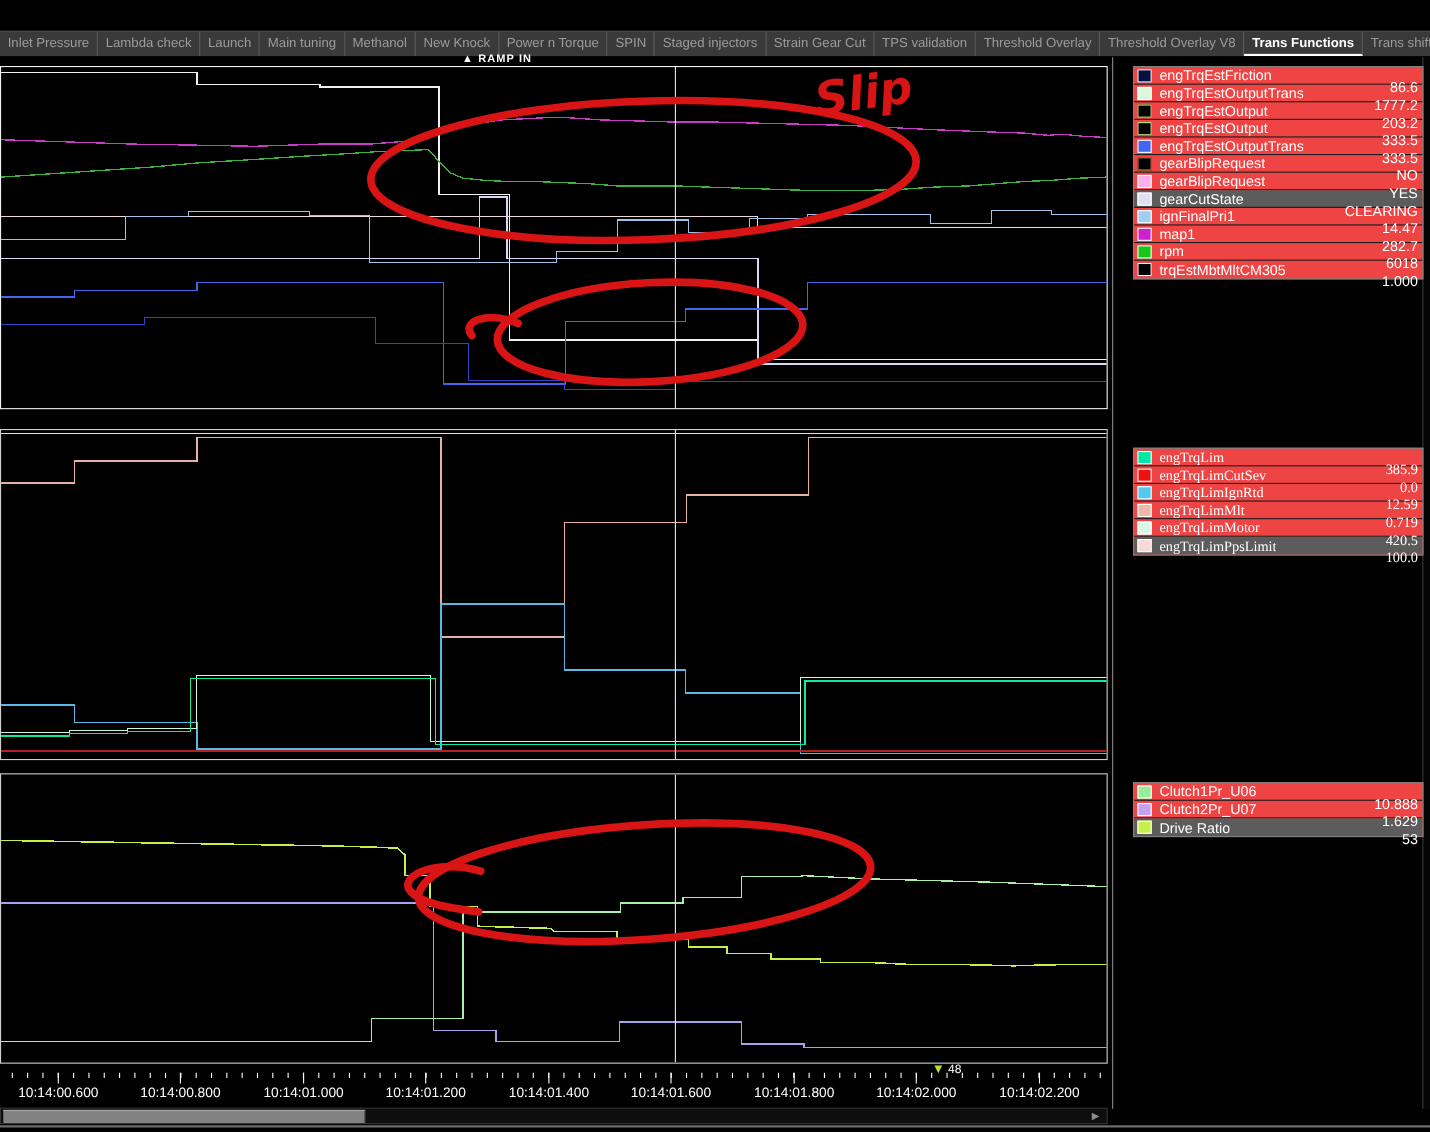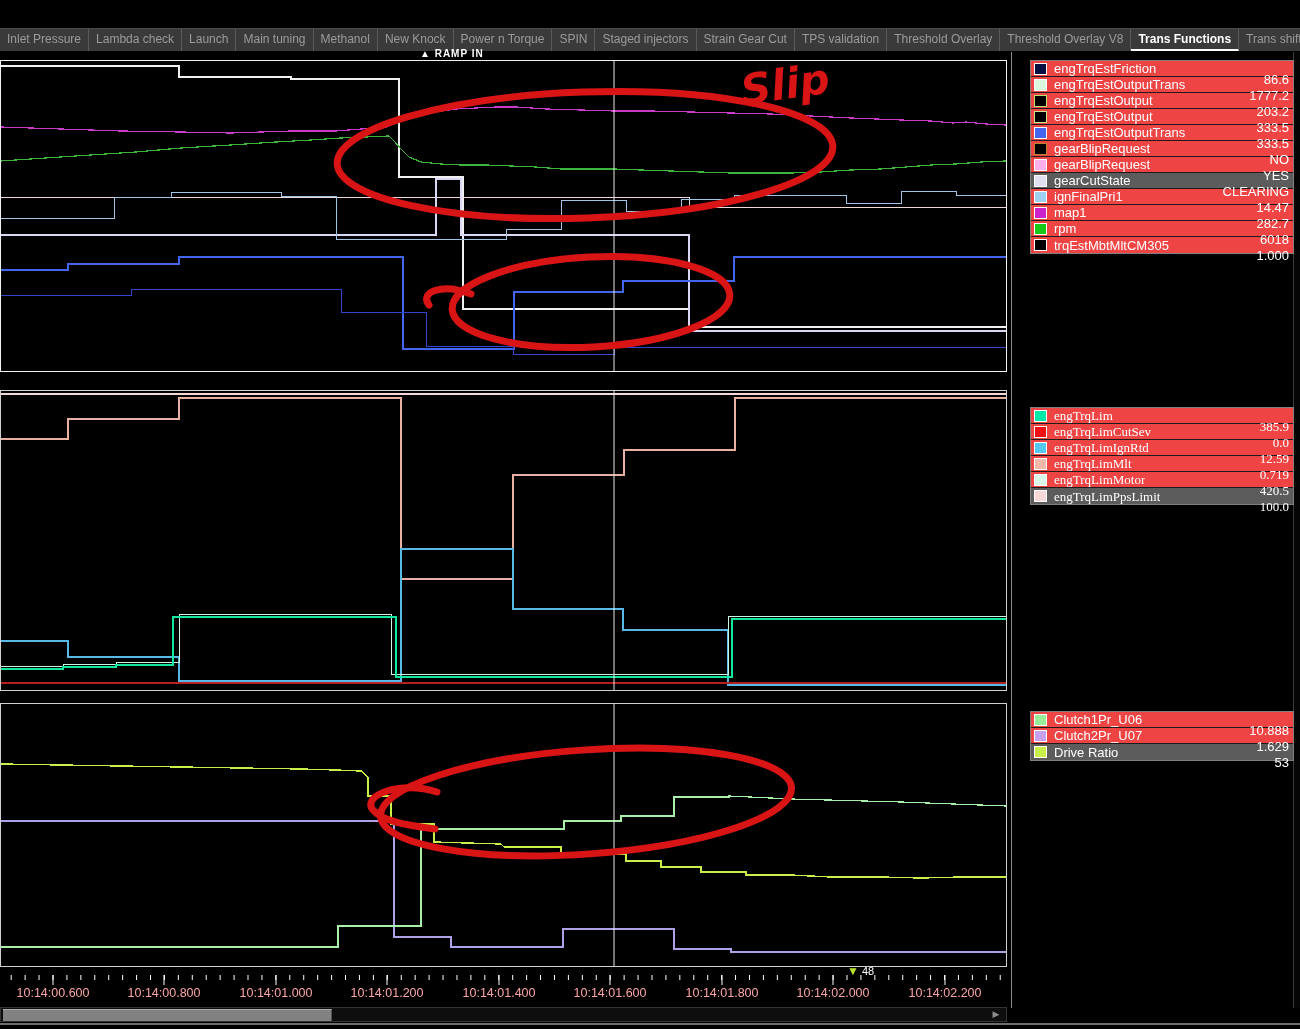--- a/index.html
+++ b/index.html
@@ -39,21 +39,21 @@
   #rightstrip{position:absolute;left:1293px;top:52px;width:6px;height:956px;background:#050505;border-left:1px solid #3a3a3a;}
 
   
   #rampin{position:absolute;color:#fff;font-size:10px;font-weight:bold;letter-spacing:1px;white-space:nowrap;}
   #flag48{position:absolute;font-size:11px;white-space:nowrap;color:#fff;}
   #flag48 .tri{color:#b8e030;font-size:12px;margin-right:3px;}
 
   
   #ruler{position:absolute;left:0;top:975px;width:1007px;height:30px;}
   #ruler svg{position:absolute;left:0;top:0;}
-  .rlabel{position:absolute;top:11px;transform:translateX(-50%);color:#fca5a5;font-size:12.5px;white-space:nowrap;}
+  .rlabel{position:absolute;top:11px;transform:translateX(-50%);color:#ffffff;font-size:12.5px;white-space:nowrap;}
 
   
   #hscroll{position:absolute;left:0;top:1007px;width:1007px;height:15px;background:#0e0e0e;
     border:1px solid #333;box-sizing:border-box;}
   #hthumb{position:absolute;left:2px;top:1px;height:11px;background:#828282;border-top:1px solid #aaa;border-right:1px solid #555;}
   #harrow{position:absolute;right:2px;top:1px;width:16px;height:11px;color:#8d8d8d;font-size:9px;line-height:11px;text-align:center;}
   #bottomline{position:absolute;left:0;top:1023px;width:1300px;height:2px;background:#6f6f6f;}
 
   .annot-text{font-family:"DejaVu Sans",sans-serif;font-style:italic;font-weight:bold;}
 </style>

